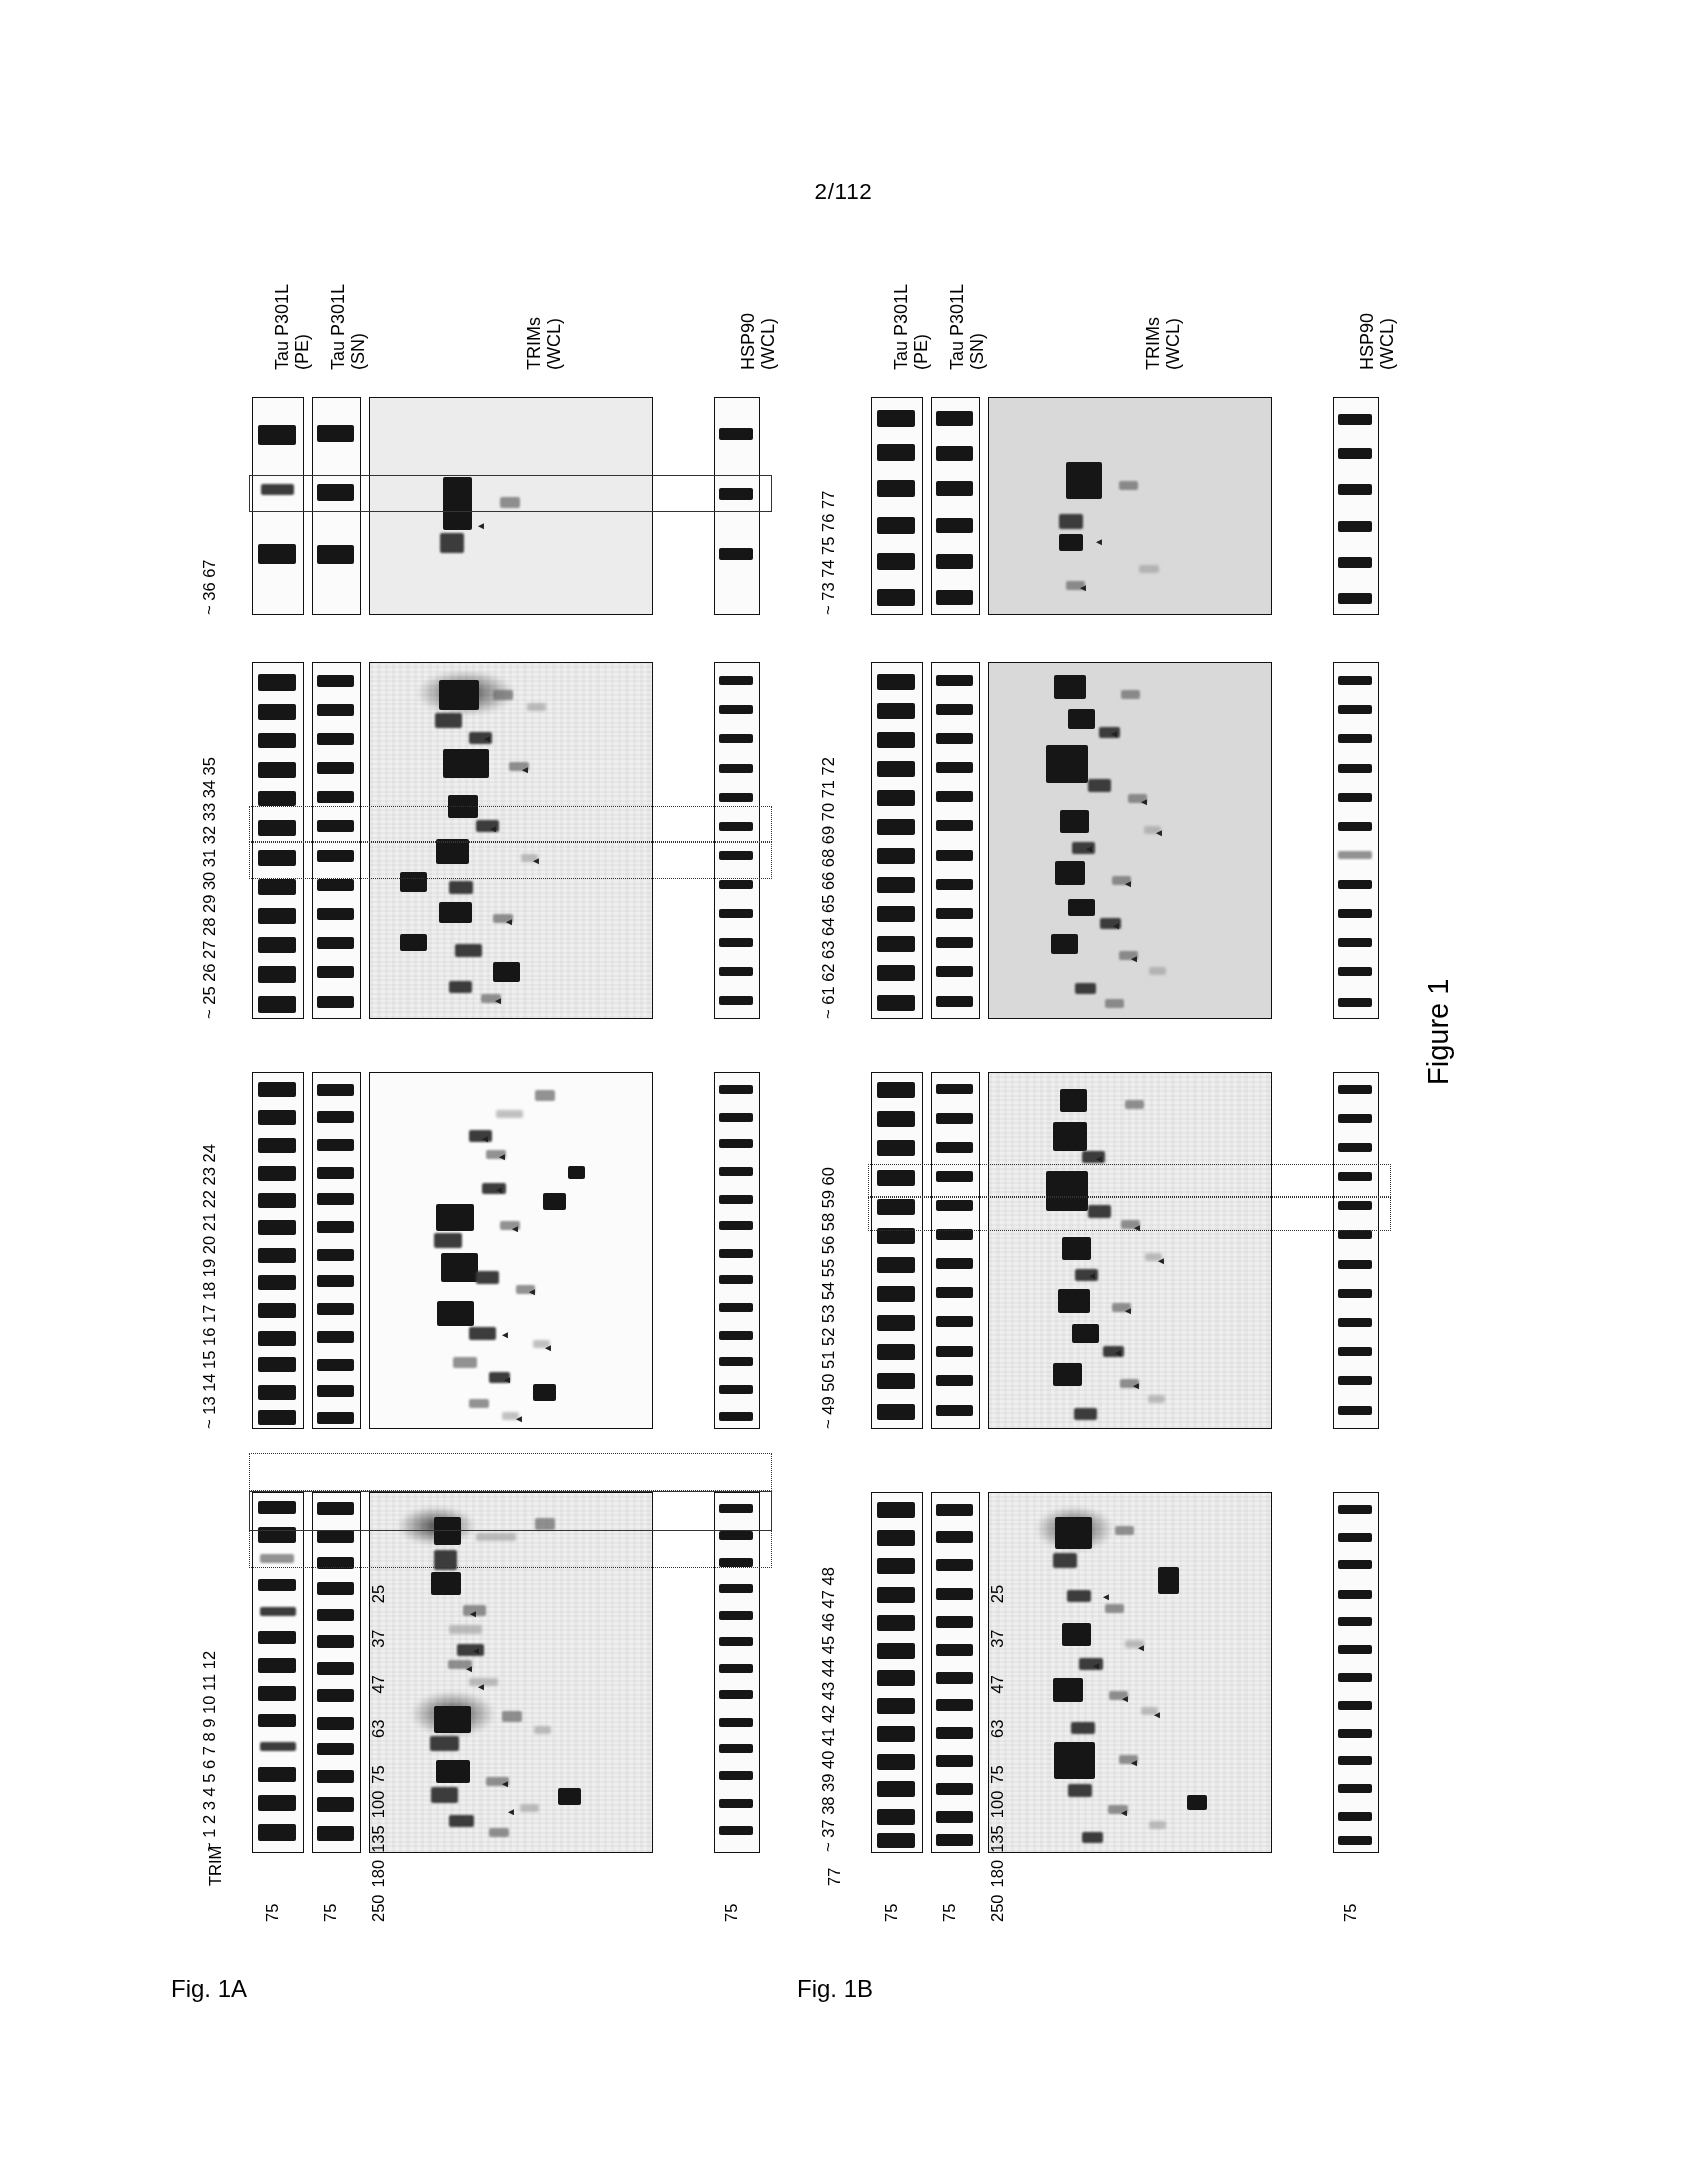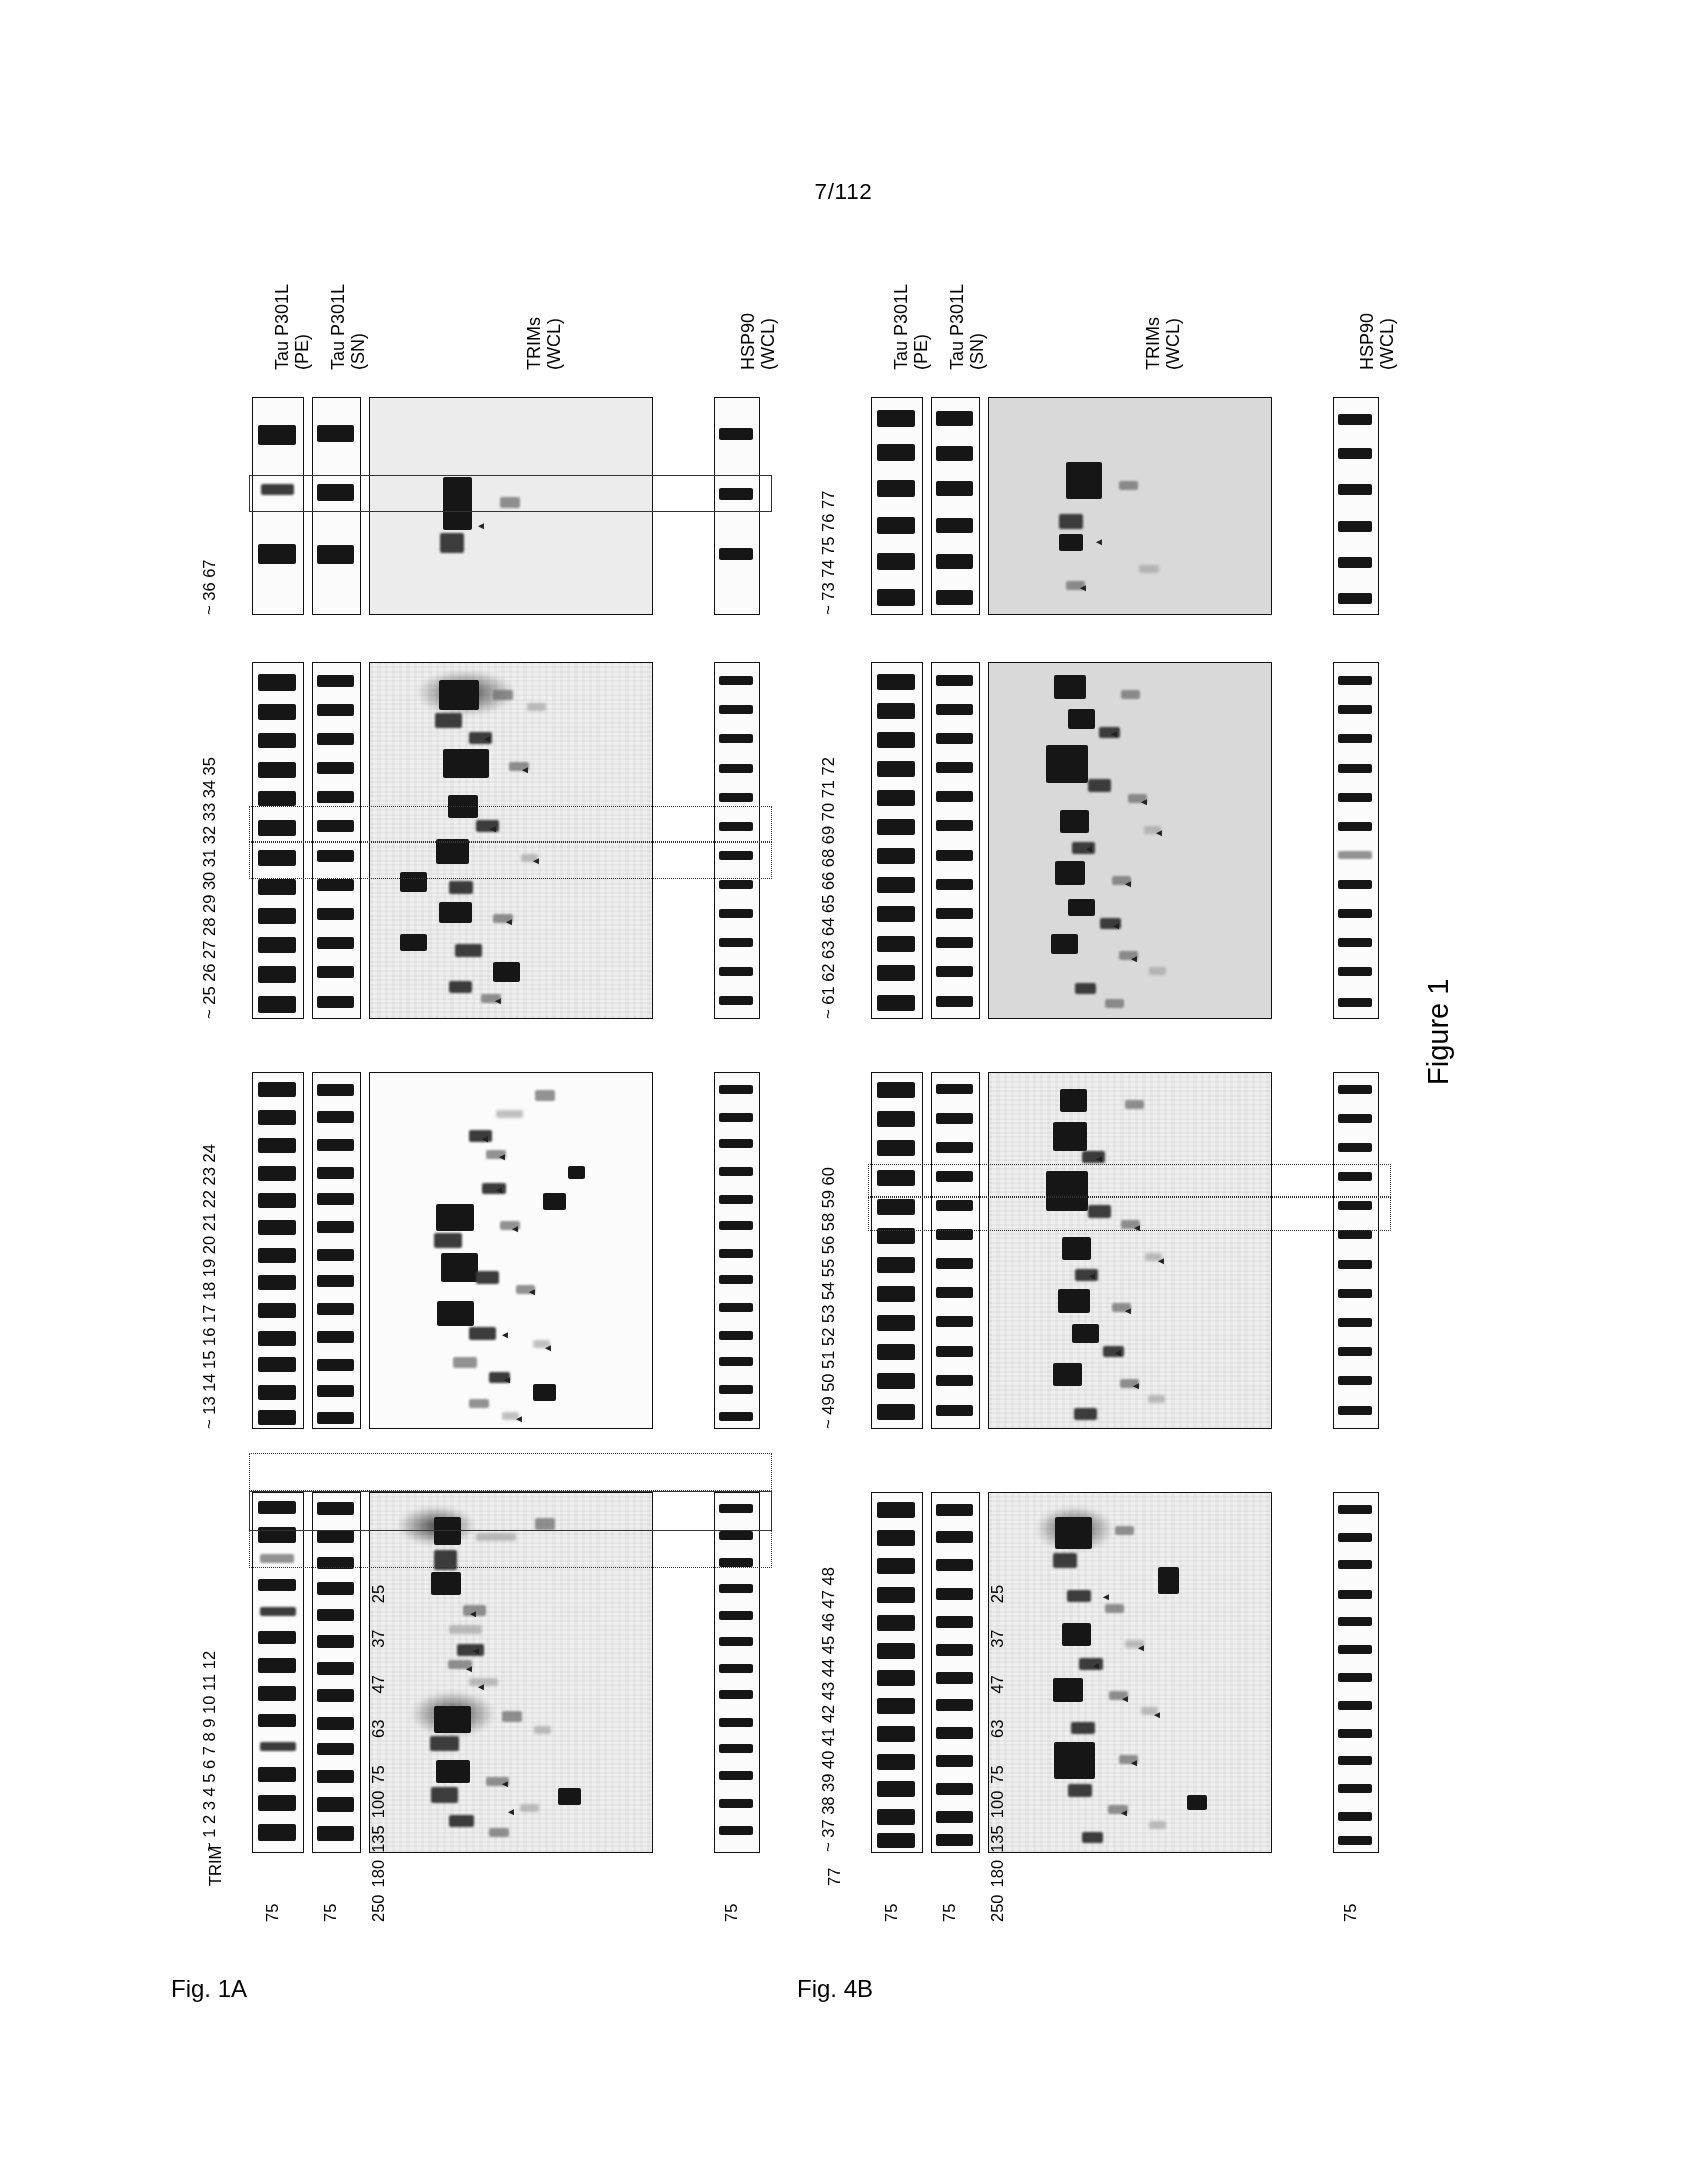--- a/index.html
+++ b/index.html
@@ -136,26 +136,26 @@
   .hl-solid {
     position: absolute;
     border: 1.3px solid #333;
     box-sizing: border-box;
     pointer-events: none;
   }
 </style>
 </head>
 <body>
 
-<div class="page-number">7/112</div>
+<div class="page-number">2/112</div>
 
 <div class="figure-caption">Figure 1</div>
 
 <div class="panel-tag" id="tag-1a">Fig. 1A</div>
-<div class="panel-tag" id="tag-1b">Fig. 4B</div>
+<div class="panel-tag" id="tag-1b">Fig. 1B</div>
 
 <div class="panel" id="panel-1a">
 
   <div class="row-label" style="left:87px; top:370px;">
     <span style="white-space:pre-line;">Tau P301L
 (PE)</span>
   </div>
   <div class="row-label" style="left:143px; top:370px;">
     <span style="white-space:pre-line;">Tau P301L
 (SN)</span>

